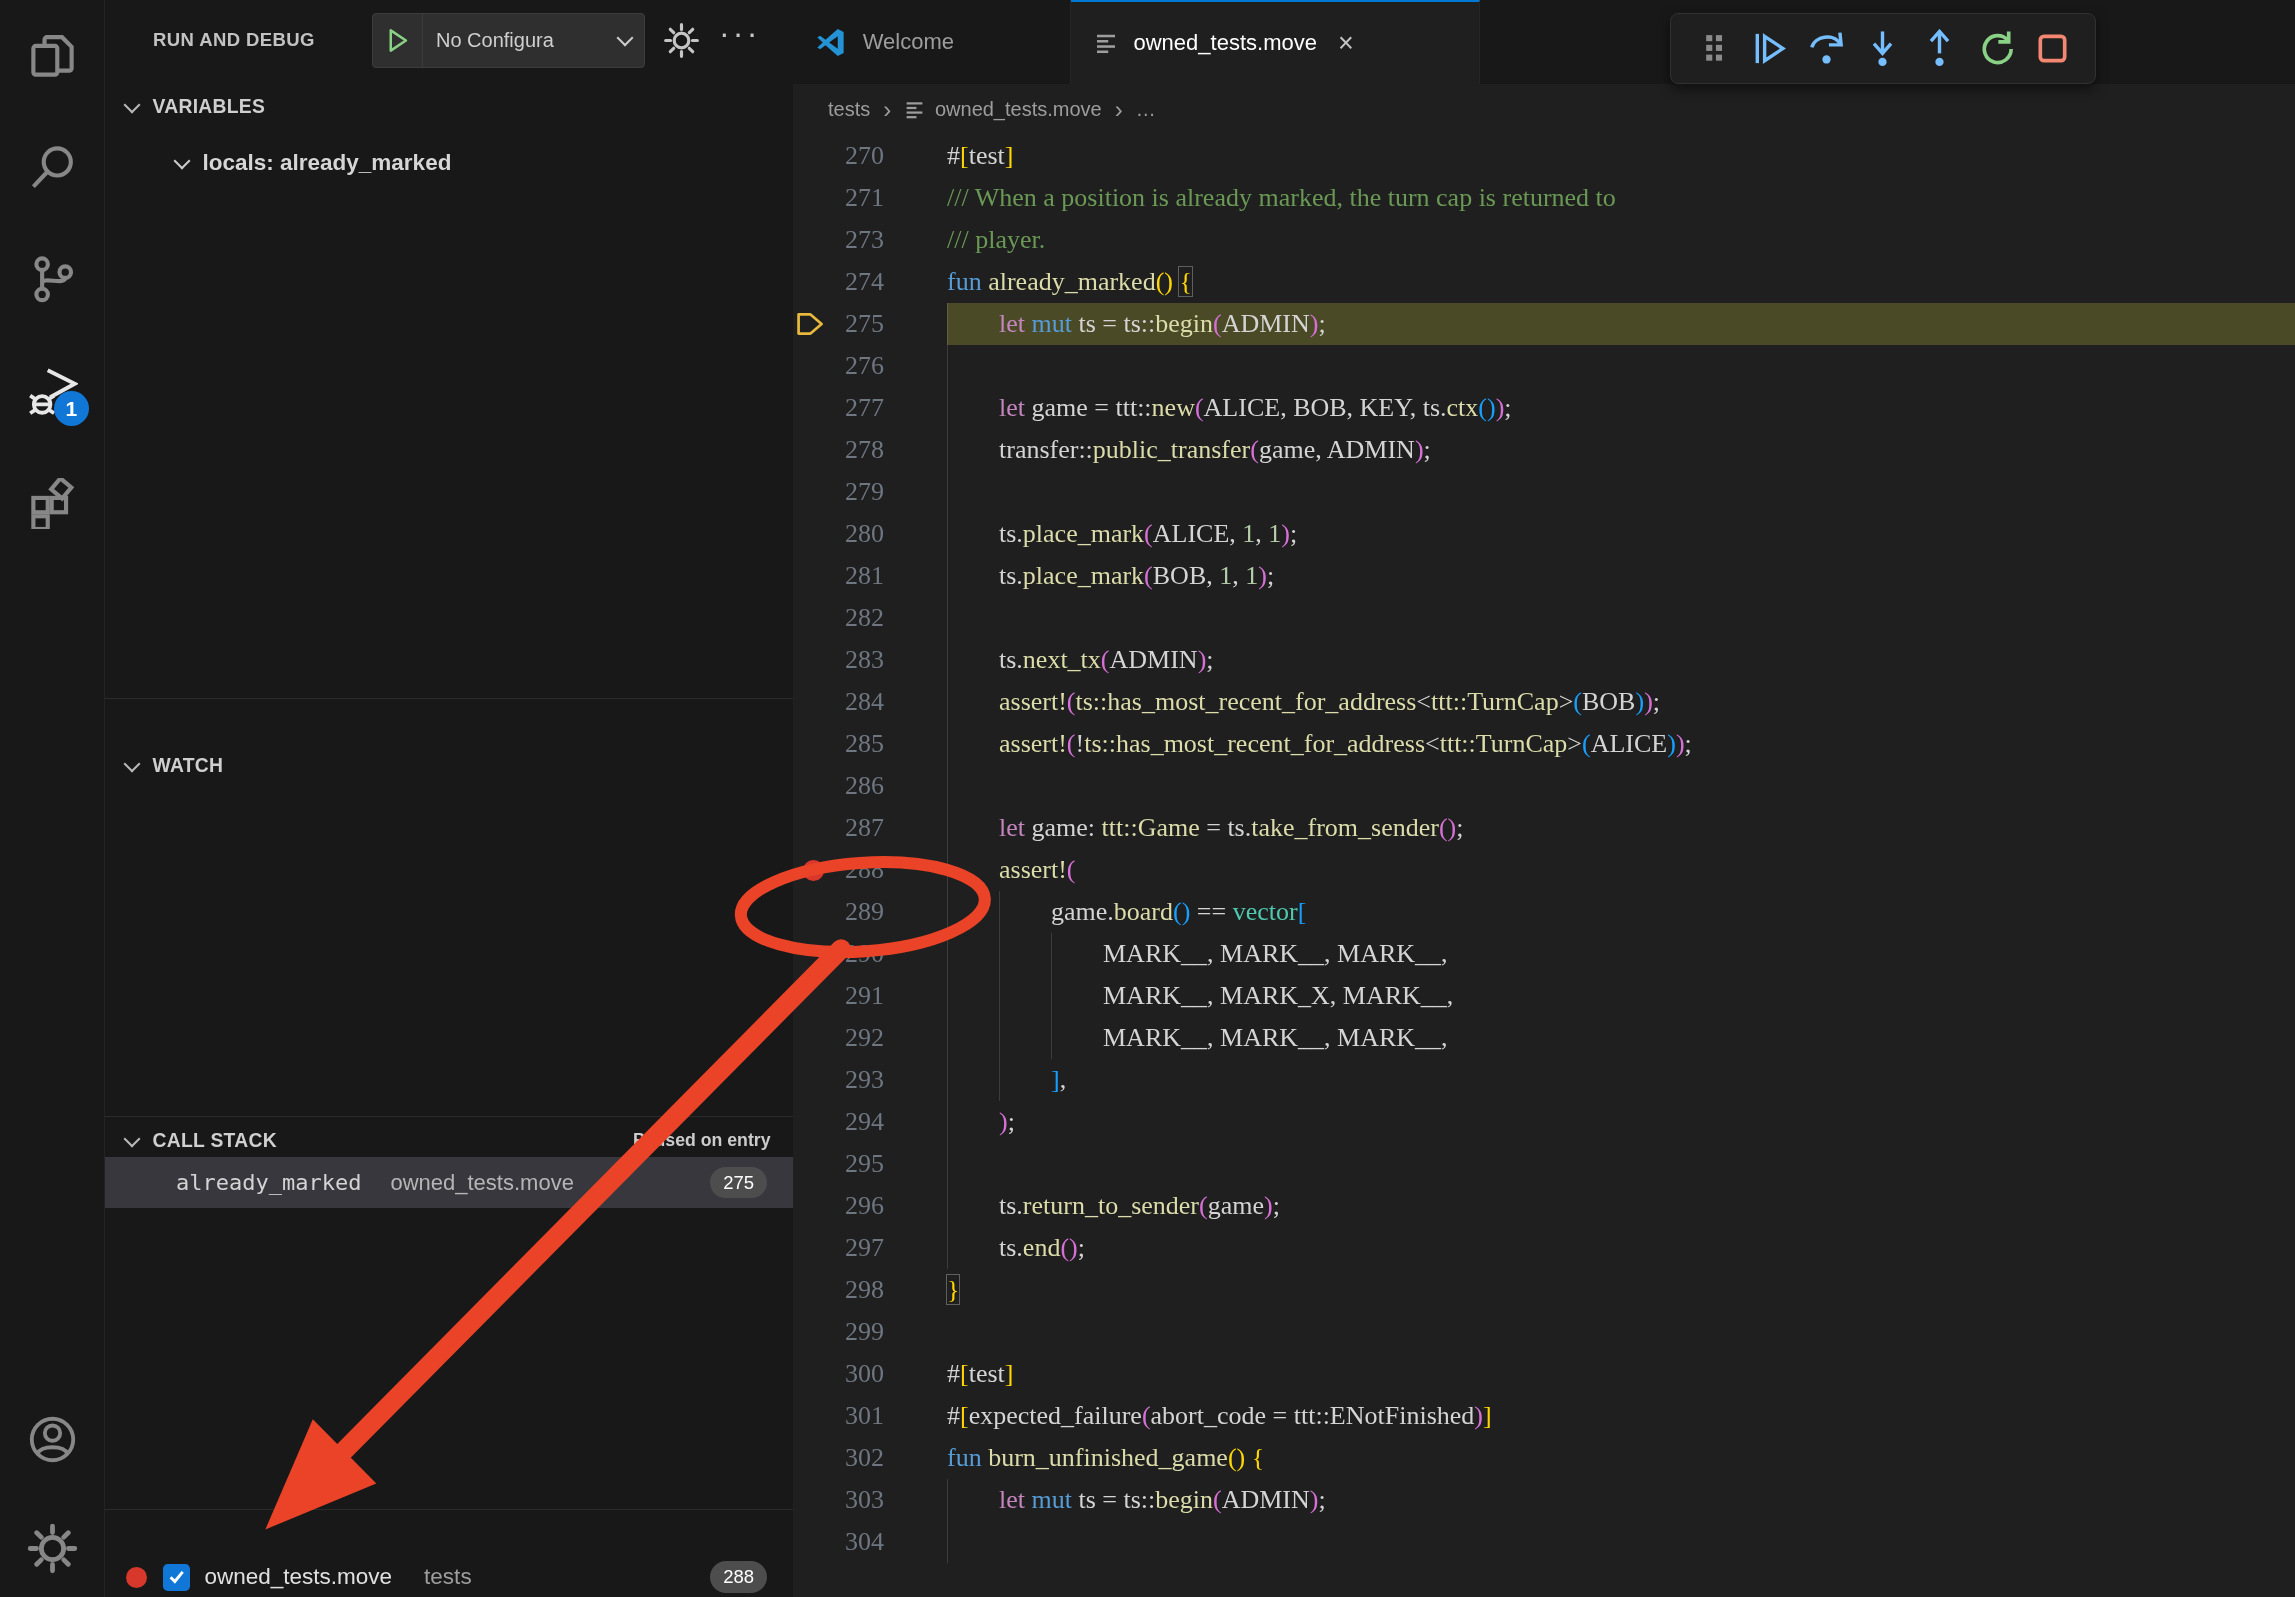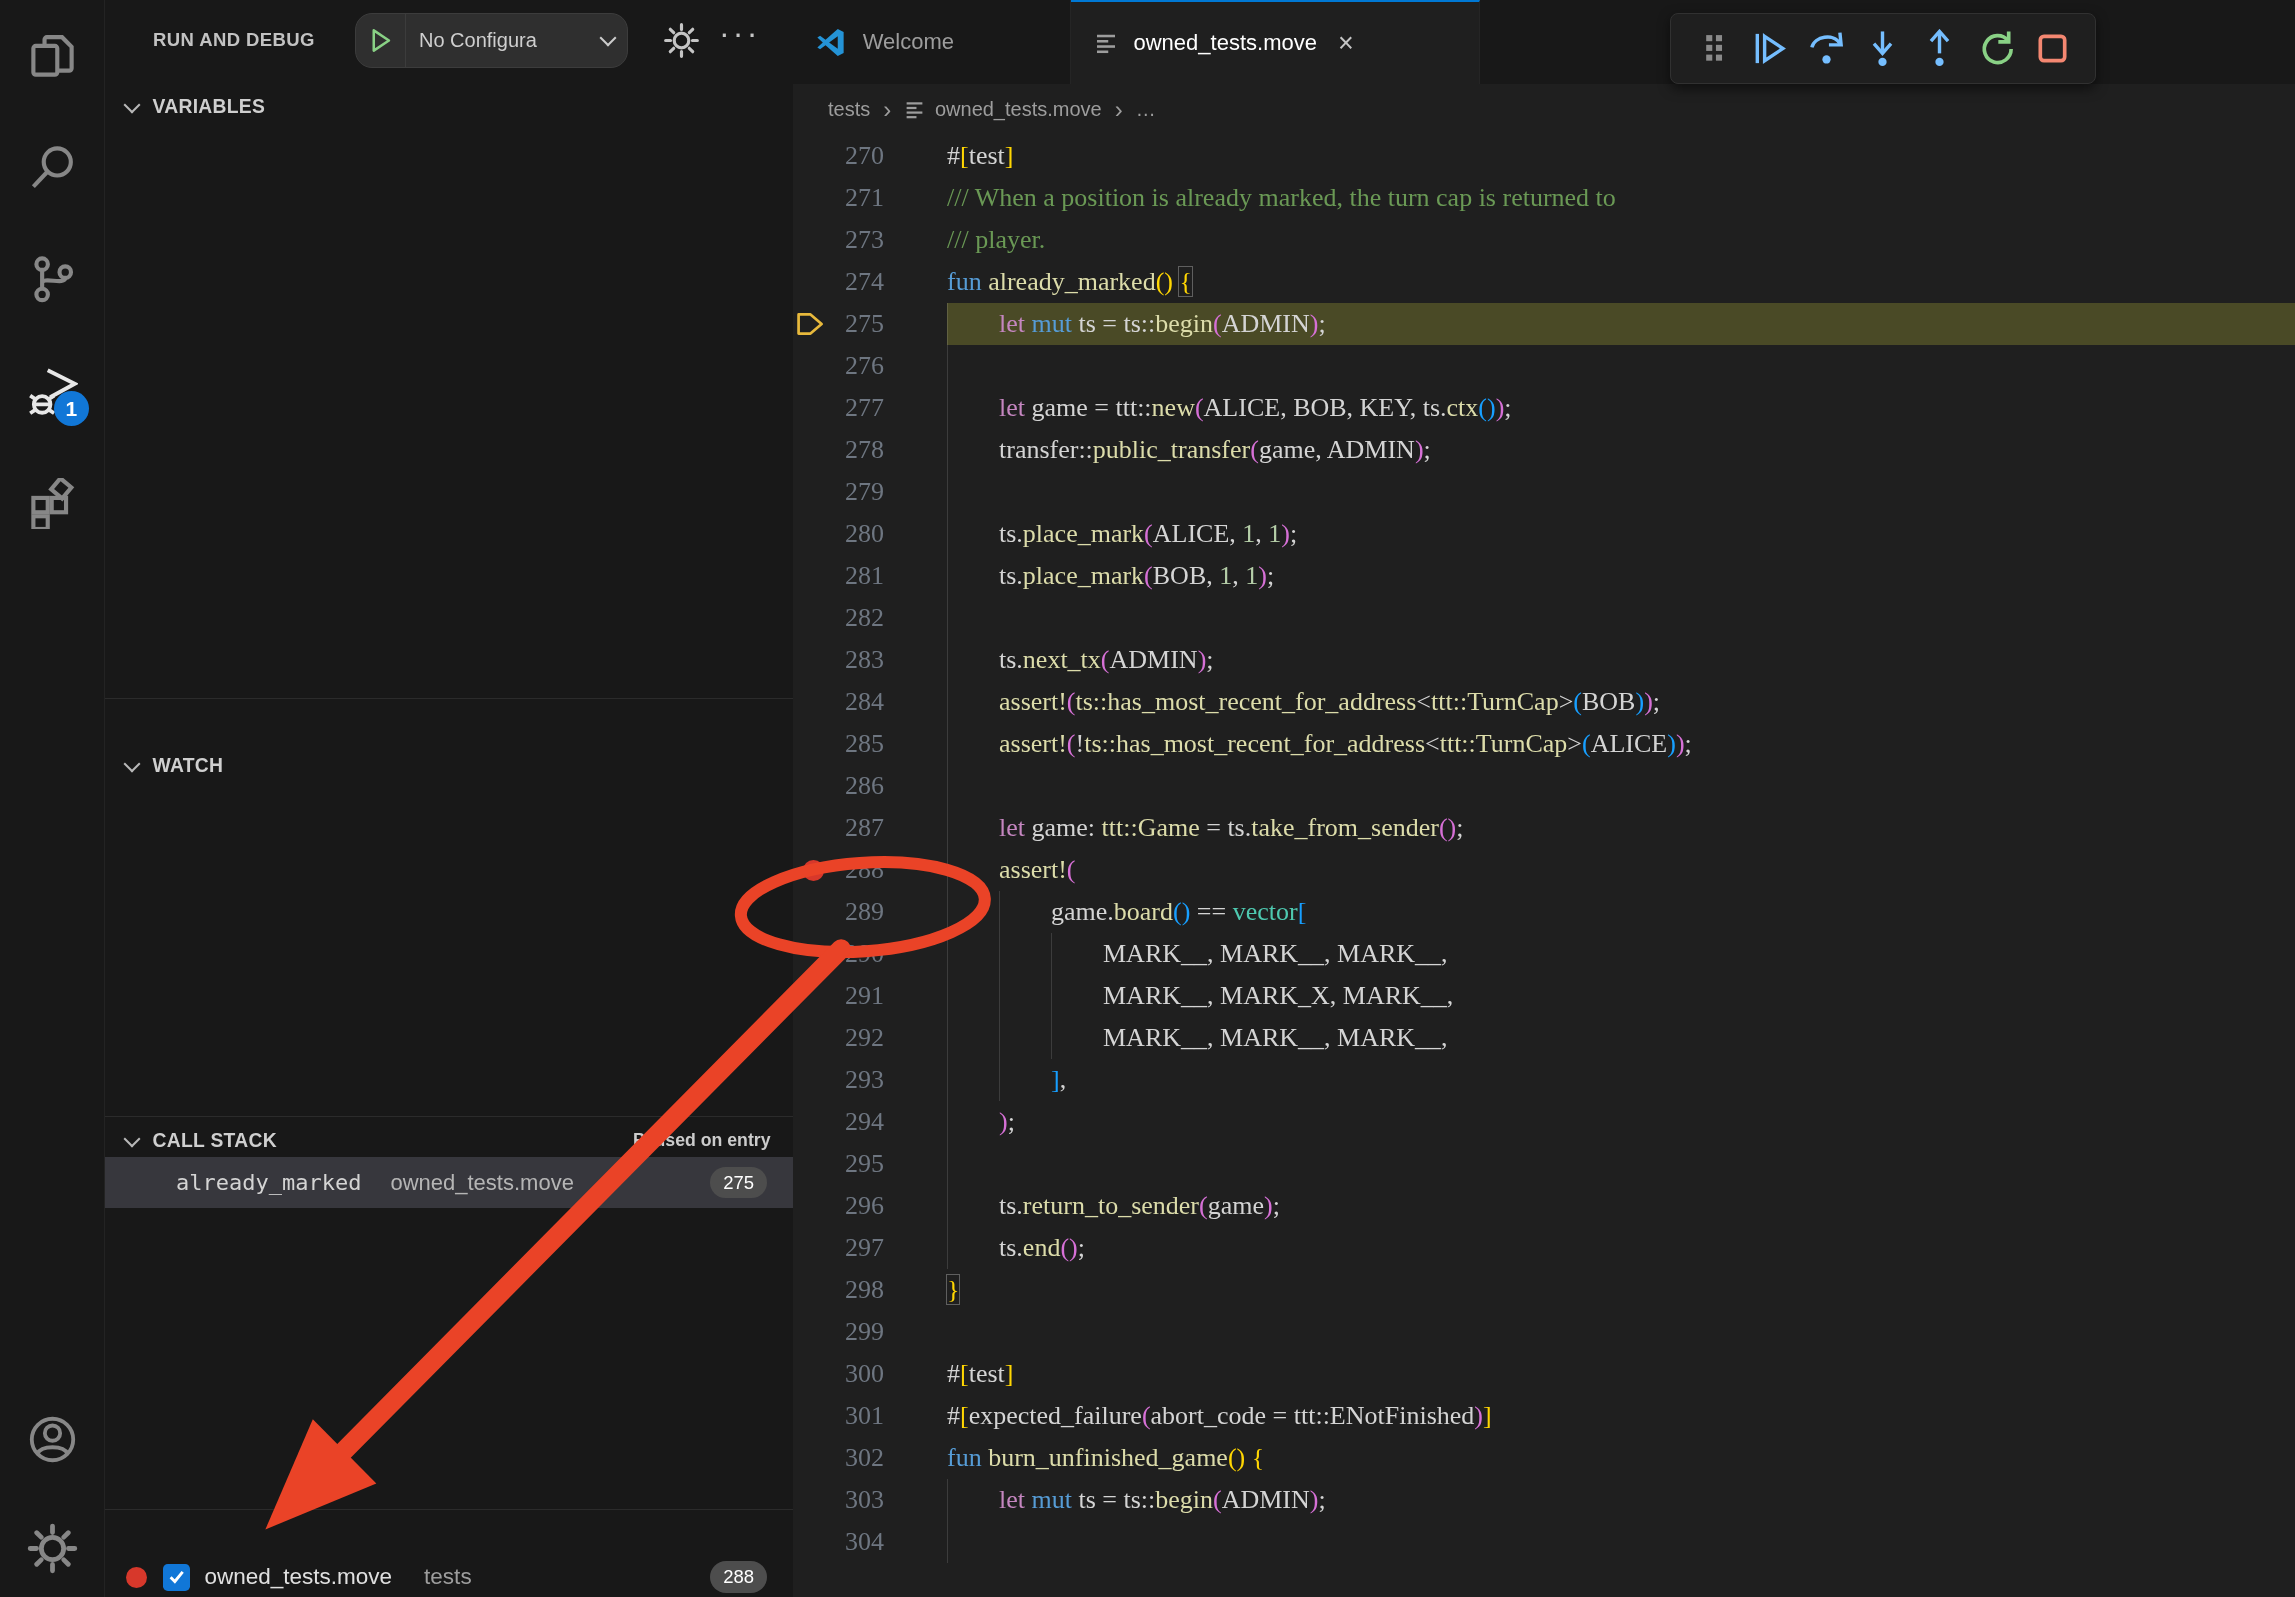--- a/index.html
+++ b/index.html
@@ -15,22 +15,22 @@
   .act-badge { position:absolute; right:-11.3px; bottom:-8px; width:35px; height:35px;
     border-radius:50%; background:#1177d7; color:#fff; font-size:21px; font-weight:700;
     display:flex; align-items:center; justify-content:center; }
 
   
   #sidebar { position:absolute; left:105px; top:0; width:688px; height:1597px;
     background:#181818; color:#cccccc; z-index:4; }
   #sidebar-header { position:absolute; left:0; top:0; width:688px; height:80px; }
   #sidebar-title { position:absolute; left:48px; top:29px; font-size:18.5px; font-weight:600;
     color:#c2c2c2; letter-spacing:0.4px; }
-  #config-btn { position:absolute; left:250px; top:13px; width:273px; height:55px;
-    background:#2f2f2f; border:0.8px solid #3c3c3c; border-radius:17px; display:flex;
+  #config-btn { position:absolute; left:267px; top:13px; width:273px; height:55px;
+    background:#2f2f2f; border:0.8px solid #3c3c3c; border-radius:4px; display:flex;
     align-items:center; overflow:hidden; }
   #config-play { width:50px; height:100%; display:flex; align-items:center;
     justify-content:center; border-right:0.8px solid #3c3c3c; }
   #config-label { flex:1; font-size:20px; color:#cfcfcf; padding-left:13px;
     white-space:nowrap; overflow:hidden; }
   .chev { display:inline-block; width:12px; height:12px; border-right:2.4px solid #cccccc;
     border-bottom:2.4px solid #cccccc; transform:rotate(45deg); }
   #config-chev { margin:-4.8px 13px 0 1.6px; }
   #sidebar-gear { position:absolute; left:557px; top:21px; width:39px; height:39px; color:#c5c5c5; }
   #sidebar-more { position:absolute; left:614px; top:14.5px; font-size:32px; color:#c5c5c5;
@@ -183,20 +183,24 @@
         <circle cx="16" cy="16" r="6"></circle>
         <path d="M25 16 H29 M22.4 22.4 L25.2 25.2 M16 25 V29 M9.6 22.4 L6.8 25.2 M7 16 H3 M9.6 9.6 L6.8 6.8 M16 7 V3 M22.4 9.6 L25.2 6.8"></path>
       </svg>
     </div>
     <div id="sidebar-more">···</div>
   </div>
 
   <div class="sec-header" style="top:87px">
     <span class="chev"></span>
     <span class="sec-label">VARIABLES</span>
+  </div>
+  <div id="locals-row">
+    <span class="chev"></span>
+    <span id="locals-label">locals: already_marked</span>
   </div>
 
   <div class="sec-divider" style="top:698px"></div>
   <div class="sec-header" style="top:746px">
     <span class="chev"></span>
     <span class="sec-label">WATCH</span>
   </div>
 
   <div class="sec-divider" style="top:1116px"></div>
   <div class="sec-header" style="top:1121px">

